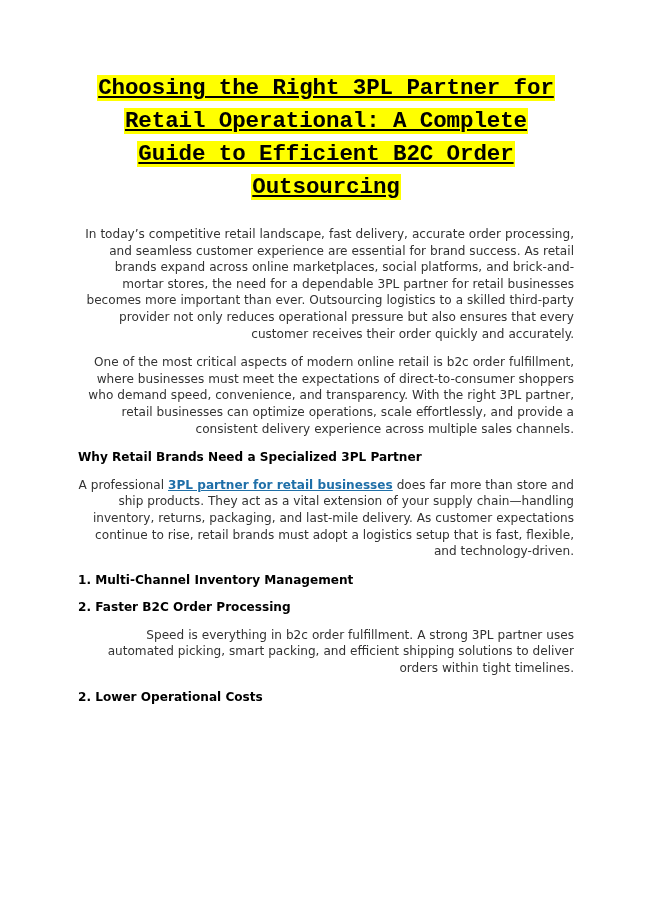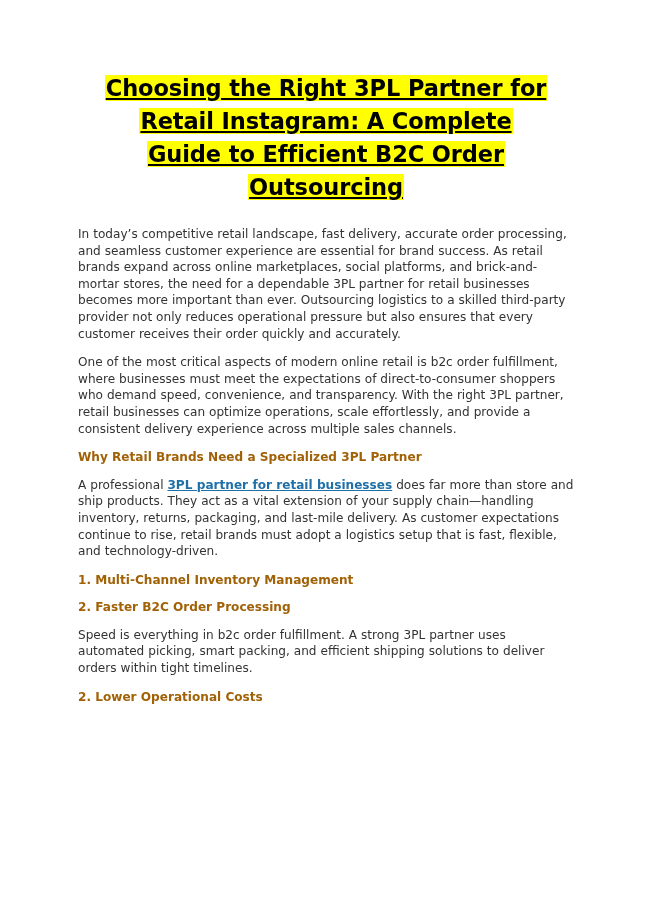--- a/index.html
+++ b/index.html
@@ -34,48 +34,49 @@
     text-align: center;
     font-size: 22.5px;
     font-weight: bold;
     line-height: 33px;
     color: #000000;
     margin: 0 0 22px 0;
     letter-spacing: -0.1px;
   }
   .doc-title .tline {
     display: block;
+    font-family: Liberation Mono, monospace;
   }
   .doc-title .hl {
     background-color: #FFFF00;
     color: #000000;
     text-decoration: underline;
     text-decoration-thickness: 2px;
     text-underline-offset: 2px;
     padding: 0 1px;
     -webkit-box-decoration-break: clone;
     box-decoration-break: clone;
   }
 
   
   .para {
     font-size: 12.1px;
     line-height: 16.6px;
     color: #333333;
     margin: 0 0 12px 0;
-    text-align: left;
+    text-align: right;
     word-spacing: 0.1px;
   }
 
   
   .heading {
     font-size: 12.1px;
     line-height: 16.6px;
     font-weight: bold;
-    color: #a16207;
+    color: #000000;
     margin: 0 0 11px 0;
   }
   .heading.sub {
     margin-top: 10px;
   }
 
   
   .doclink {
     color: #1F6FA8;
     font-weight: bold;
@@ -86,21 +87,21 @@
   }
 </style>
 </head>
 <body>
 
 <div class="page">
   <div class="content">
 
     <h1 class="doc-title">
       <span class="tline"><span class="hl">Choosing the Right 3PL Partner for</span></span>
-      <span class="tline"><span class="hl">Retail Instagram: A Complete</span></span>
+      <span class="tline"><span class="hl">Retail Operational: A Complete</span></span>
       <span class="tline"><span class="hl">Guide to Efficient B2C Order</span></span>
       <span class="tline"><span class="hl">Outsourcing</span></span>
     </h1>
 
     <p class="para">In today’s competitive retail landscape, fast delivery, accurate order processing, and seamless customer experience are essential for brand success. As retail brands expand across online marketplaces, social platforms, and brick-and-mortar stores, the need for a dependable 3PL partner for retail businesses becomes more important than ever. Outsourcing logistics to a skilled third-party provider not only reduces operational pressure but also ensures that every customer receives their order quickly and accurately.</p>
 
     <p class="para">One of the most critical aspects of modern online retail is b2c order fulfillment, where businesses must meet the expectations of direct-to-consumer shoppers who demand speed, convenience, and transparency. With the right 3PL partner, retail businesses can optimize operations, scale effortlessly, and provide a consistent delivery experience across multiple sales channels.</p>
 
     <h2 class="heading">Why Retail Brands Need a Specialized 3PL Partner</h2>
 

